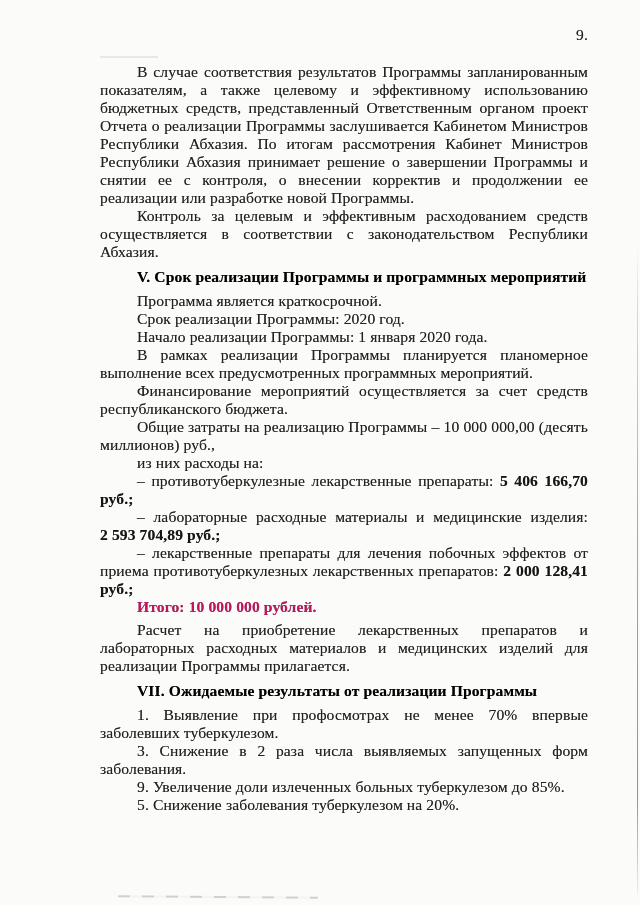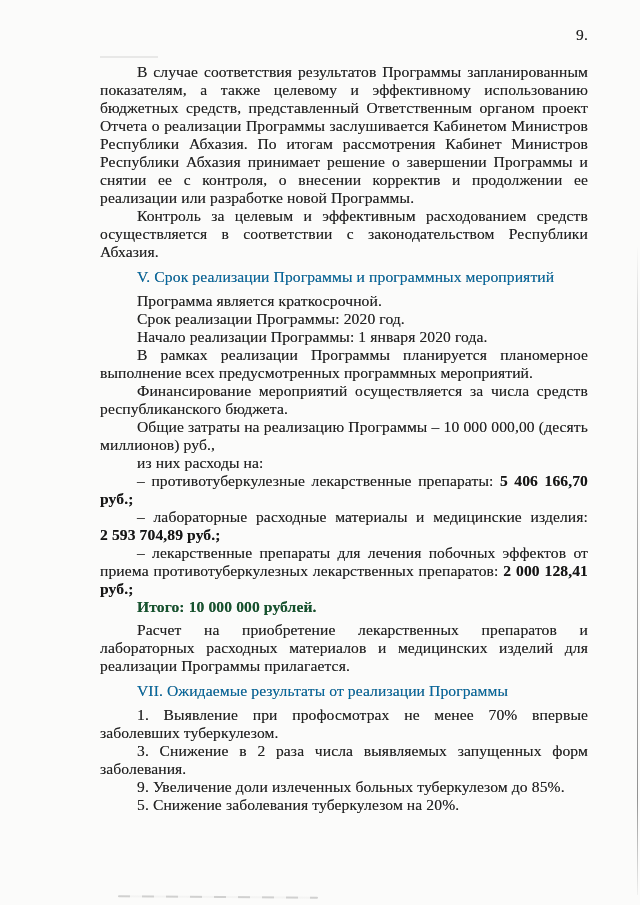--- a/index.html
+++ b/index.html
@@ -29,27 +29,27 @@
   .page-number {
     text-align: right;
     margin: 0 0 19px 0;
   }
   .doc-body p.block {
     margin: 0;
     text-align: justify;
     text-indent: 37px;
   }
   .doc-body p.block.heading {
-    font-weight: normal;
-    color: #0369a1;
+    font-weight: bold;
+    color: #000000;
     margin: 7px 0 6px 0;
   }
   .doc-body p.block.bold {
     font-weight: bold;
-    color: #14532d;
+    color: #be185d;
   }
   .doc-body p.block.gap-before {
     margin-top: 5px;
   }
   .doc-body .seg-bold {
     font-weight: bold;
     color: #161616;
   }
   
   .edge-scan-line {
@@ -96,21 +96,21 @@
   <div class="content">
     <p class="page-number">9.</p>
     <div class="doc-body">
         <p class="block"><span>В случае соответствия результатов Программы запланированным показателям, а также целевому и эффективному использованию бюджетных средств, представленный Ответственным органом проект Отчета о реализации Программы заслушивается Кабинетом Министров Республики Абхазия. По итогам рассмотрения Кабинет Министров Республики Абхазия принимает решение о завершении Программы и снятии ее с контроля, о внесении корректив и продолжении ее реализации или разработке новой Программы.</span></p>
         <p class="block"><span>Контроль за целевым и эффективным расходованием средств осуществляется в соответствии с законодательством Республики Абхазия.</span></p>
         <p class="block heading"><span>V. Срок реализации Программы и программных мероприятий</span></p>
         <p class="block"><span>Программа является краткосрочной.</span></p>
         <p class="block"><span>Срок реализации Программы: 2020 год.</span></p>
         <p class="block"><span>Начало реализации Программы: 1 января 2020 года.</span></p>
         <p class="block"><span>В рамках реализации Программы планируется планомерное выполнение всех предусмотренных программных мероприятий.</span></p>
-        <p class="block"><span>Финансирование мероприятий осуществляется за числа средств республиканского бюджета.</span></p>
+        <p class="block"><span>Финансирование мероприятий осуществляется за счет средств республиканского бюджета.</span></p>
         <p class="block"><span>Общие затраты на реализацию Программы – 10&nbsp;000&nbsp;000,00 (десять миллионов) руб.,</span></p>
         <p class="block"><span>из них расходы на:</span></p>
         <p class="block"><span>– противотуберкулезные лекарственные препараты: </span><span class="seg-bold">5&nbsp;406&nbsp;166,70 руб.;</span></p>
         <p class="block"><span>– лабораторные расходные материалы и медицинские изделия: </span><span class="seg-bold">2&nbsp;593&nbsp;704,89 руб.;</span></p>
         <p class="block"><span>– лекарственные препараты для лечения побочных эффектов от приема противотуберкулезных лекарственных препаратов: </span><span class="seg-bold">2&nbsp;000&nbsp;128,41 руб.;</span></p>
         <p class="block bold"><span>Итого: 10&nbsp;000&nbsp;000 рублей.</span></p>
         <p class="block gap-before"><span>Расчет на приобретение лекарственных препаратов и лабораторных расходных материалов и медицинских изделий для реализации Программы прилагается.</span></p>
         <p class="block heading"><span>VII. Ожидаемые результаты от реализации Программы</span></p>
         <p class="block"><span>1. Выявление при профосмотрах не менее 70% впервые заболевших туберкулезом.</span></p>
         <p class="block"><span>3. Снижение в 2 раза числа выявляемых запущенных форм заболевания.</span></p>

